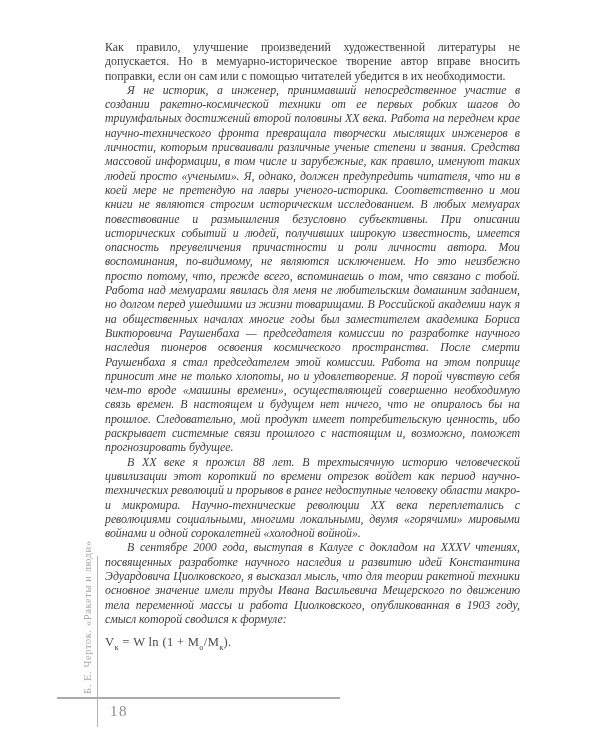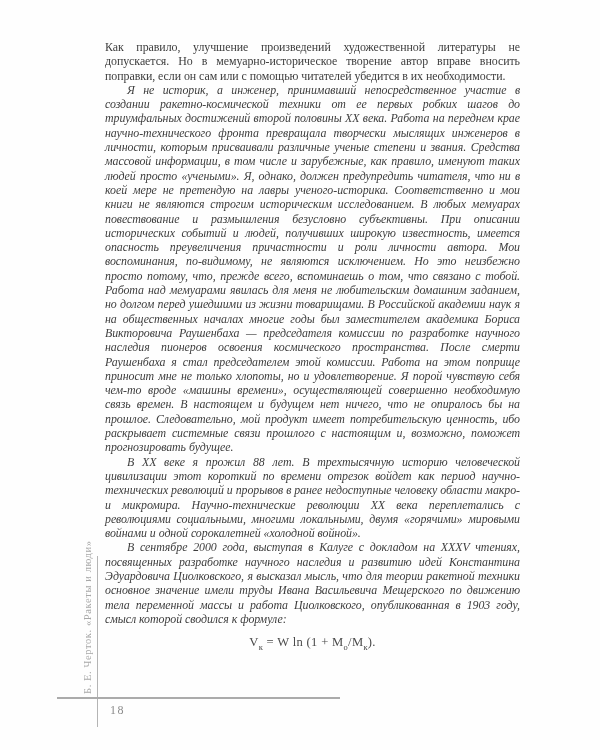--- a/index.html
+++ b/index.html
@@ -28,21 +28,20 @@
   }
   .text-column p {
     margin: 0;
     padding: 0;
   }
   .text-column p.indented {
     text-indent: 22px;
     font-style: italic;
   }
   .formula {
-    text-align: center;
     margin: 9px 0 16px 0;
     font-size: 12.6px;
     color: #4a4a4a;
     letter-spacing: 0.3px;
   }
   .formula sub {
     font-size: 8.5px;
     line-height: 0;
   }
   .sidebar-title {
@@ -70,21 +69,21 @@
     left: 57px;
     top: 697px;
     width: 283px;
     height: 2px;
     background: #ababab;
   }
   .page-number {
     position: absolute;
     left: 110px;
     top: 703px;
-    font-size: 12px;
+    font-size: 15px;
     letter-spacing: 1.5px;
     color: #8c8c8c;
   }
 </style>
 </head>
 <body>
 
 <div class="page">
 
   <div class="sidebar-title">Б. Е. Черток. «Ракеты и люди»</div>

